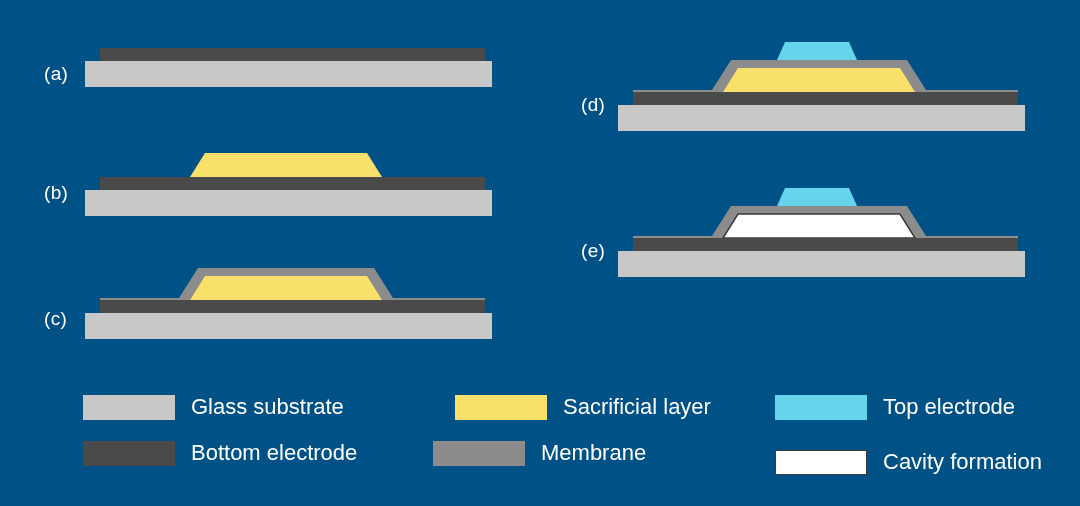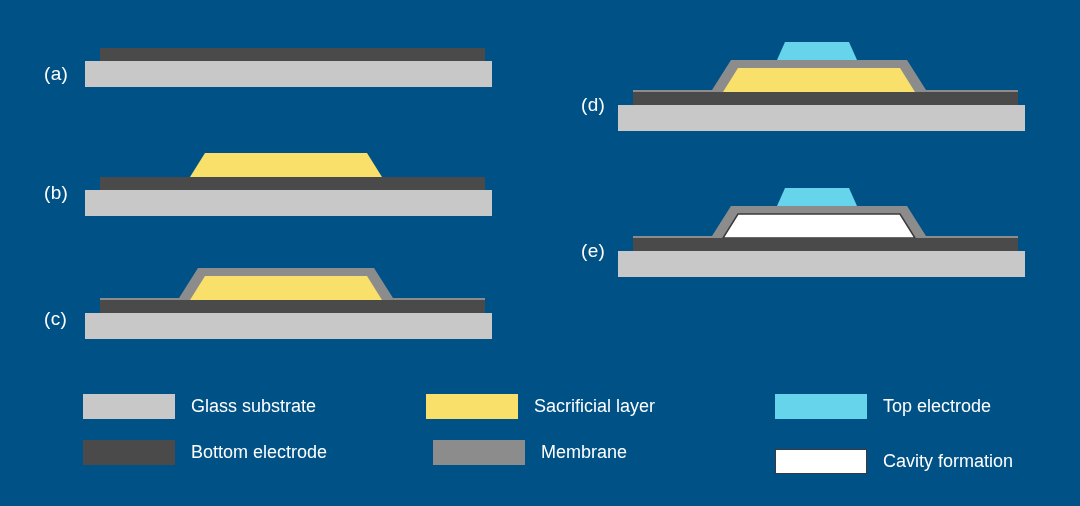--- a/index.html
+++ b/index.html
@@ -47,21 +47,21 @@
     align-items: center;
   }
   .legend-swatch {
     width: 92px;
     height: 25px;
     flex: 0 0 auto;
     box-sizing: border-box;
   }
   .legend-text {
     color: #ffffff;
-    font-size: 18px;
+    font-size: 22px;
     margin-left: 16px;
     white-space: nowrap;
     font-family: "Liberation Sans", sans-serif;
   }
 </style>
 </head>
 <body>
 
 <div id="stage">
 
@@ -128,21 +128,21 @@
     <div class="legend-item" style="left:83px; top:12px;">
       <span class="legend-swatch" style="background:#C8C8C8;"></span>
       <span class="legend-text">Glass substrate</span>
     </div>
 
     <div class="legend-item" style="left:83px; top:58px;">
       <span class="legend-swatch" style="background:#4A4A4A;"></span>
       <span class="legend-text">Bottom electrode</span>
     </div>
 
-    <div class="legend-item" style="left:426px; top:12px;">
+    <div class="legend-item" style="left:455px; top:12px;">
       <span class="legend-swatch" style="background:#F9E06A;"></span>
       <span class="legend-text">Sacrificial layer</span>
     </div>
 
     <div class="legend-item" style="left:775px; top:12px;">
       <span class="legend-swatch" style="background:#66D5EC;"></span>
       <span class="legend-text">Top electrode</span>
     </div>
 
     <div class="legend-item" style="left:433px; top:58px;">

